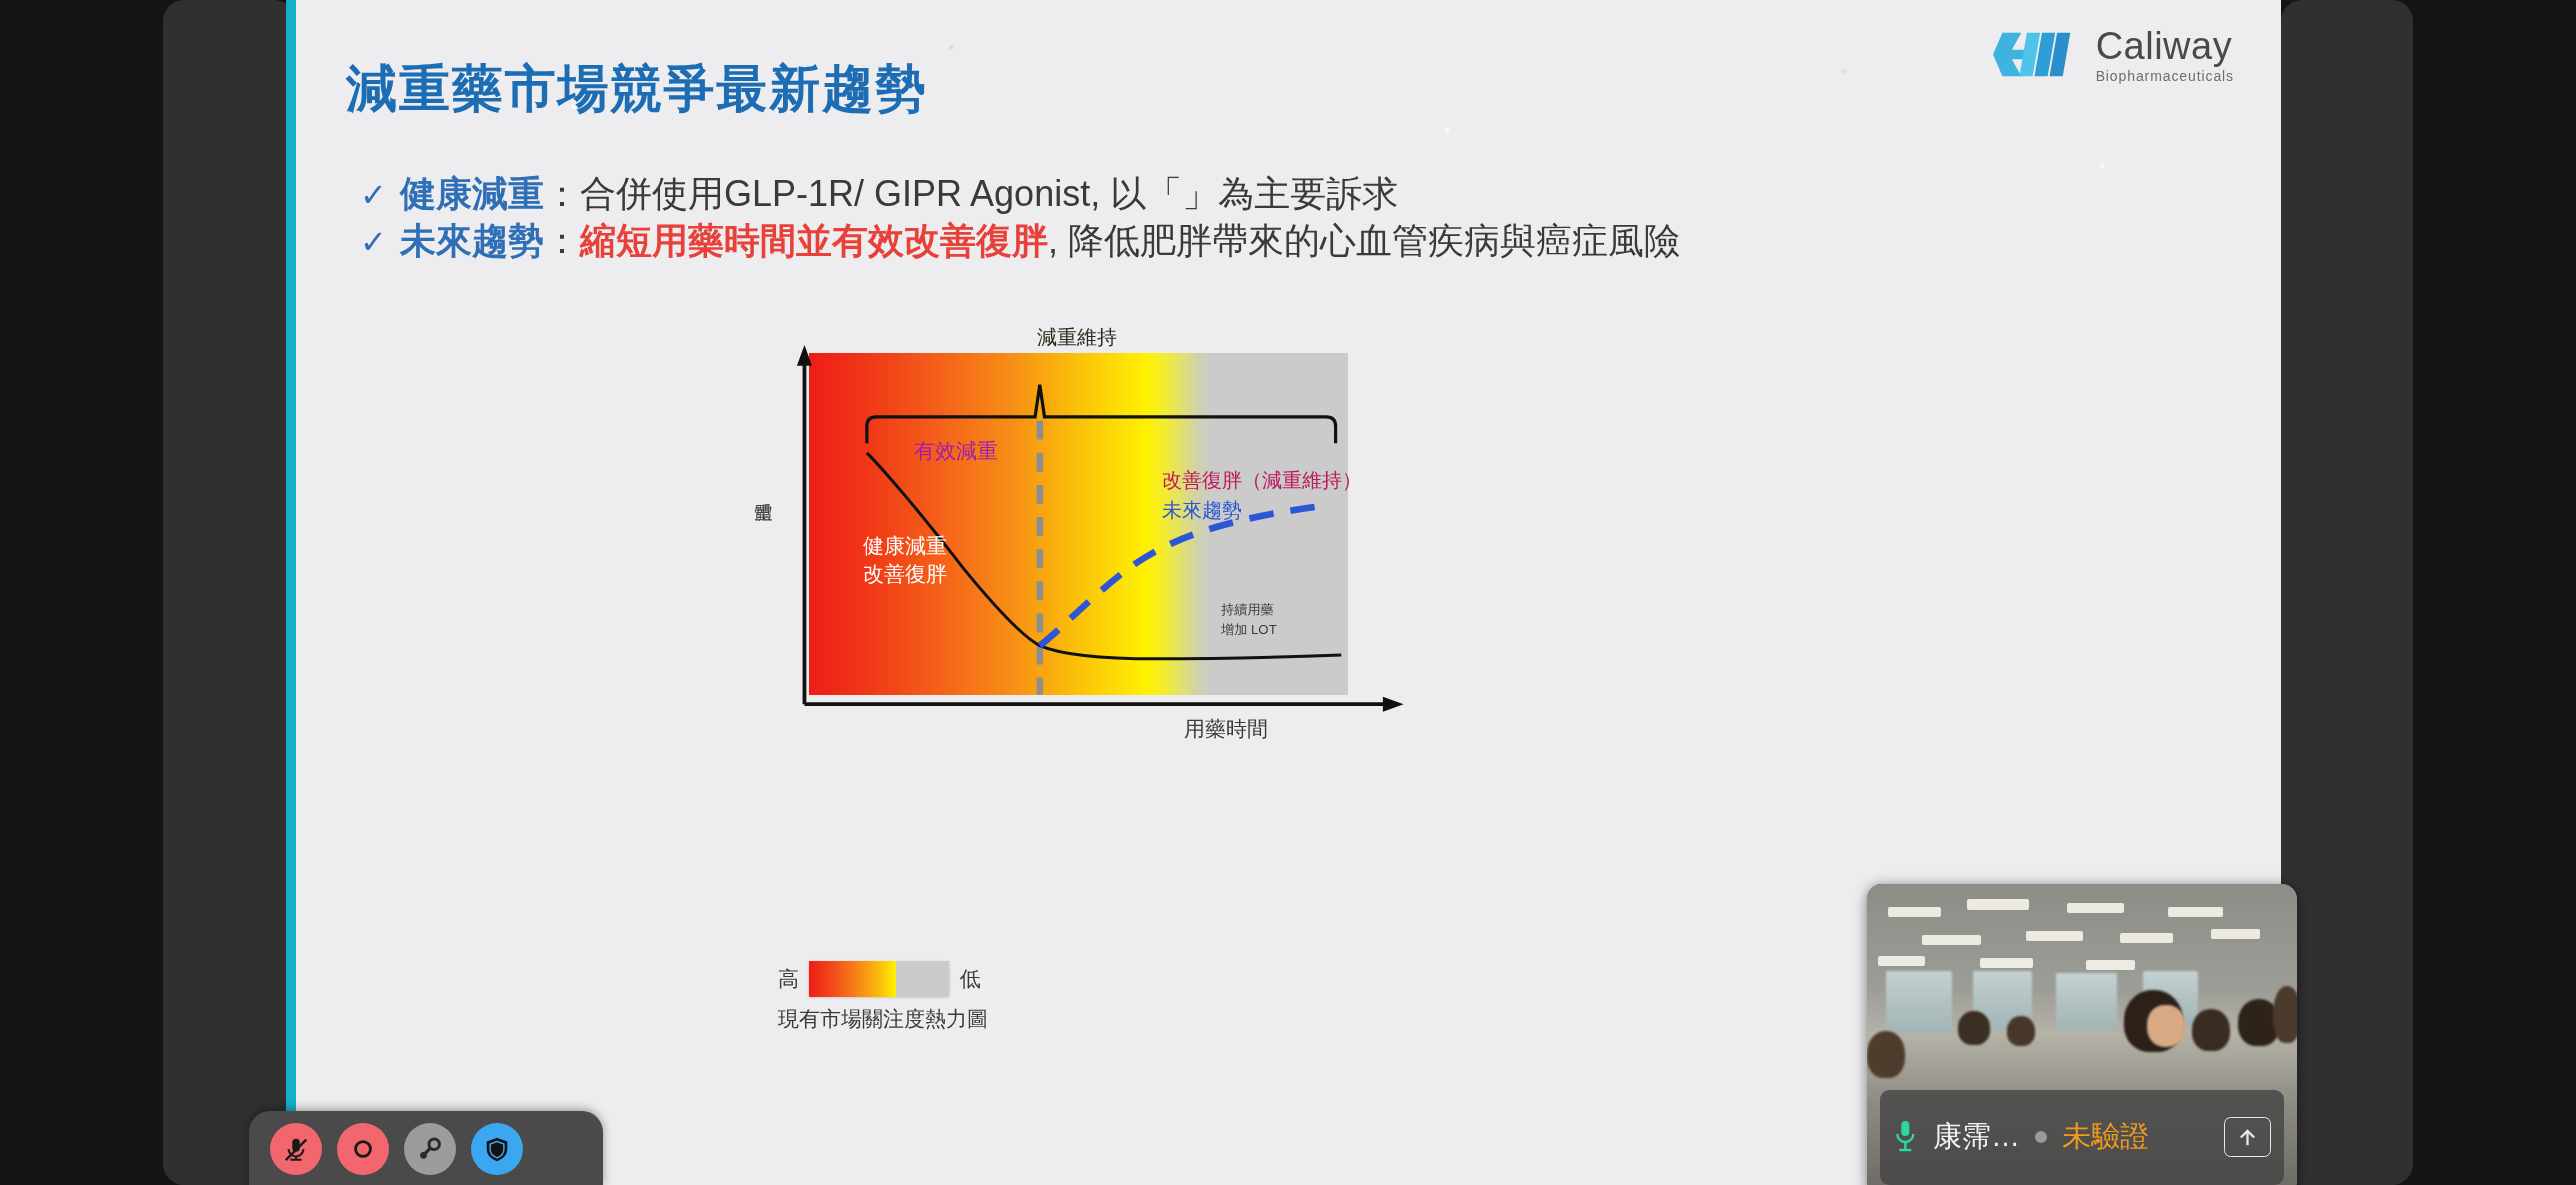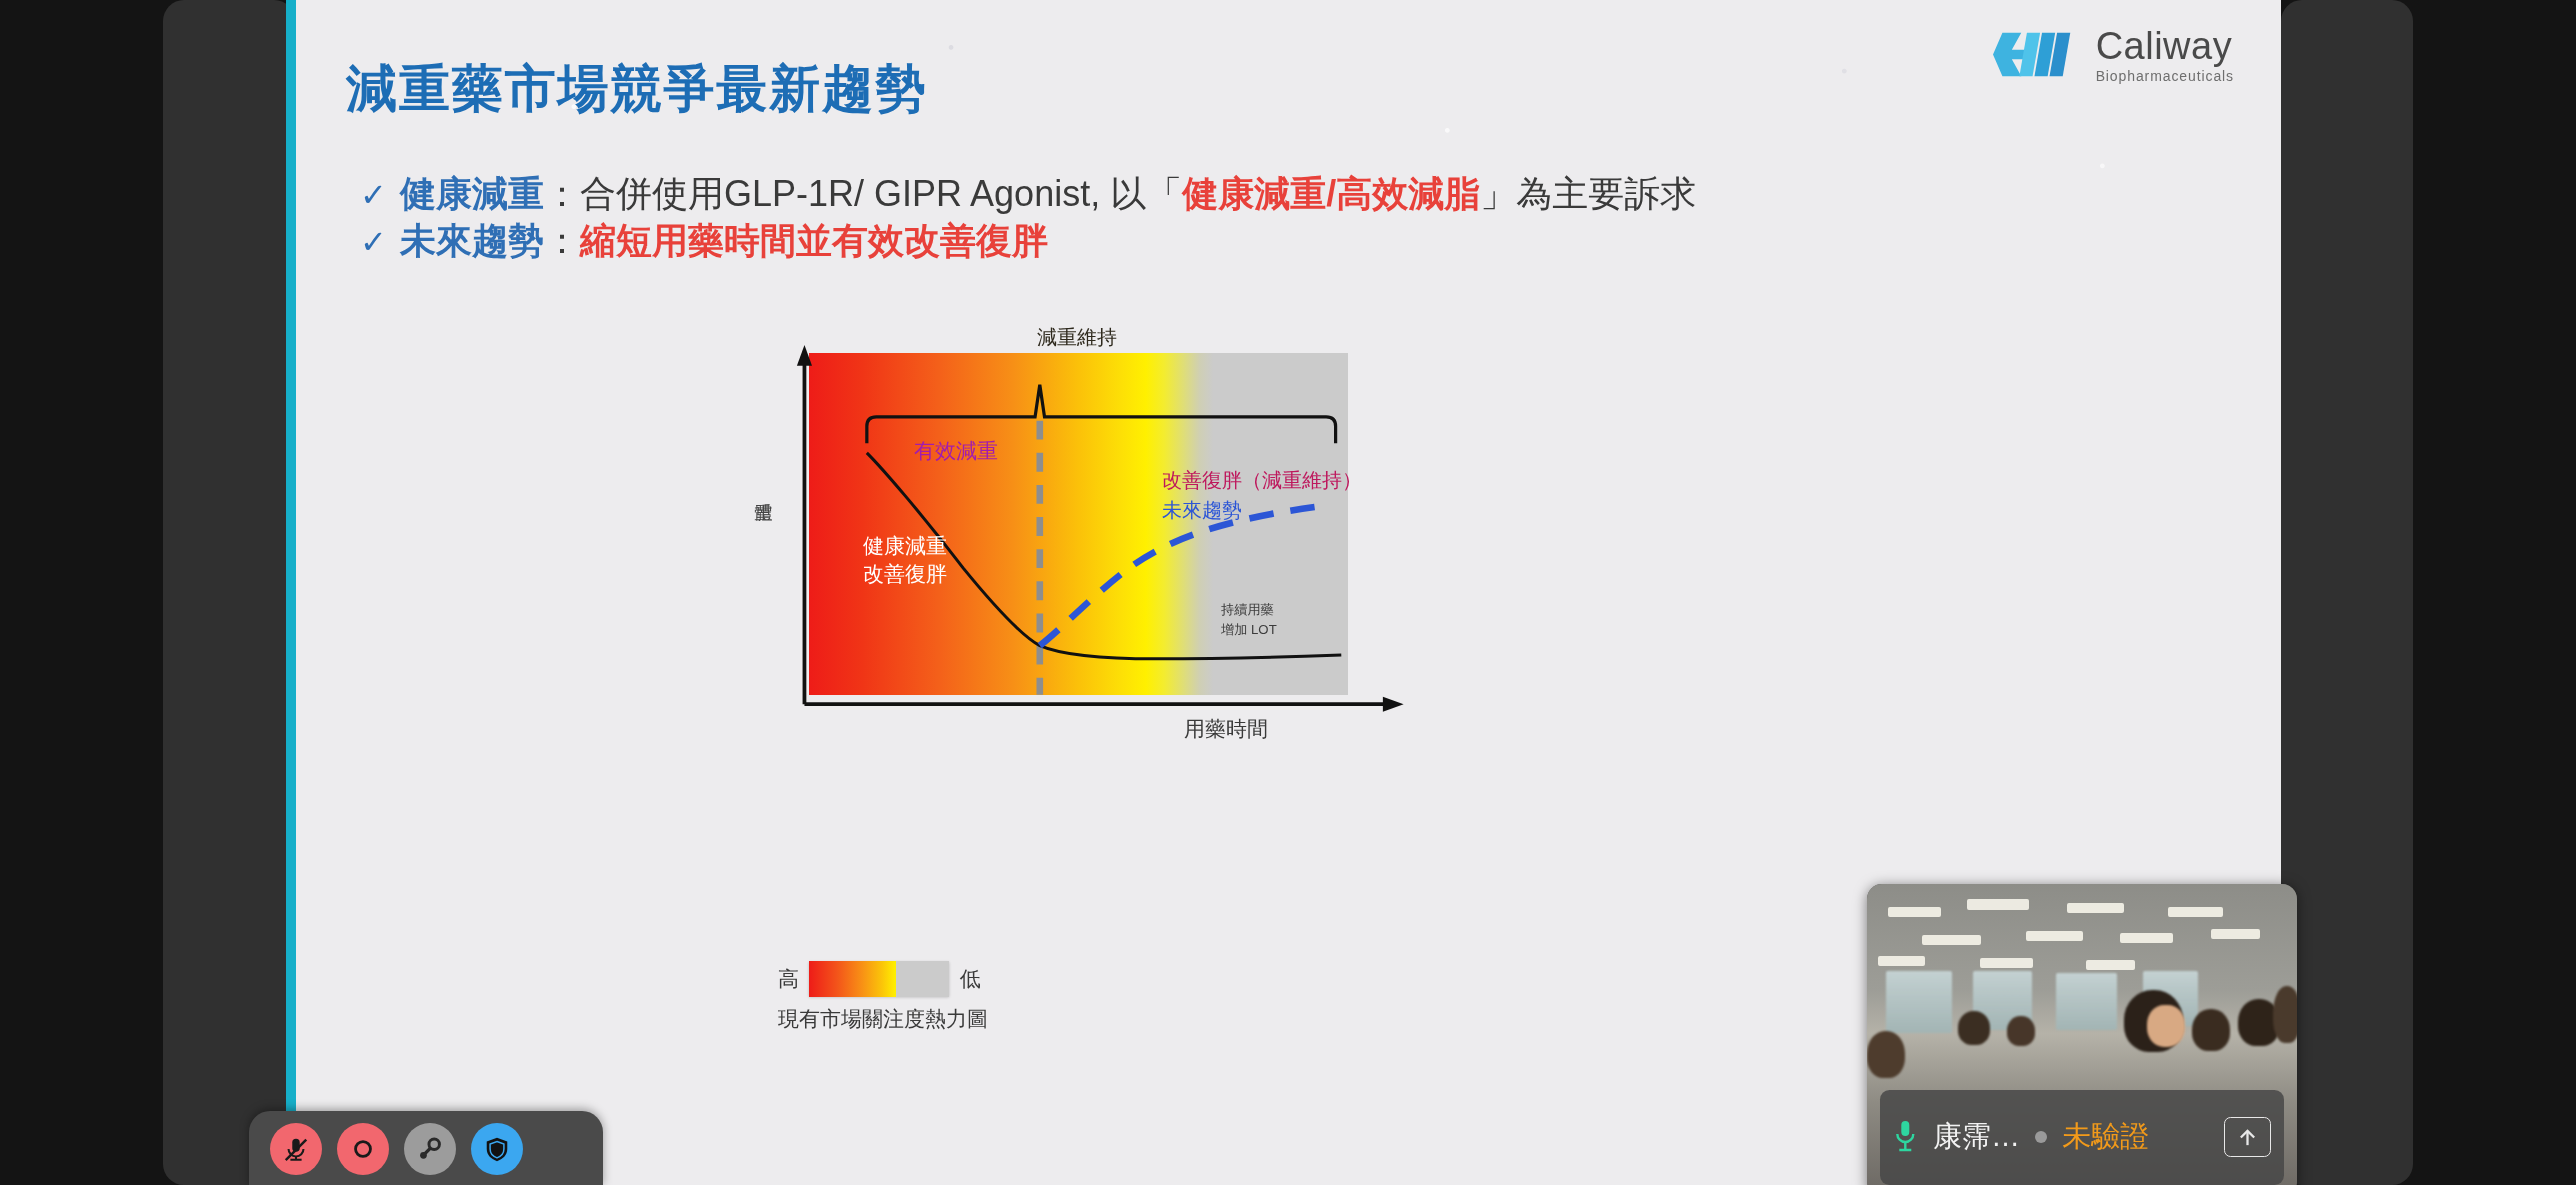--- a/index.html
+++ b/index.html
@@ -139,29 +139,29 @@
 
     <div class="title">減重藥市場競爭最新趨勢</div>
 
     <div class="bullets">
 
       <div class="bullet">
         <span class="tick">✓</span>
         <span class="b-blue">健康減重</span>
         <span class="b-dark">：</span>
         <span class="b-dark">合併使用GLP-1R/ GIPR Agonist, 以「</span>
-        <span class="b-red">健康減重/高效減脂</span>
         <span class="b-dark">」為主要訴求</span>
       </div>
 
       <div class="bullet">
         <span class="tick">✓</span>
         <span class="b-blue">未來趨勢</span>
         <span class="b-dark">：</span>
         <span class="b-red">縮短用藥時間並有效改善復胖</span>
+        <span class="b-dark">, 降低肥胖帶來的心血管疾病與癌症風險</span>
       </div>
 
     </div>
 
     <div class="chart">
 
       <div class="plot"></div>
 
       <svg class="axis-svg" viewBox="0 0 1020 480">
 

